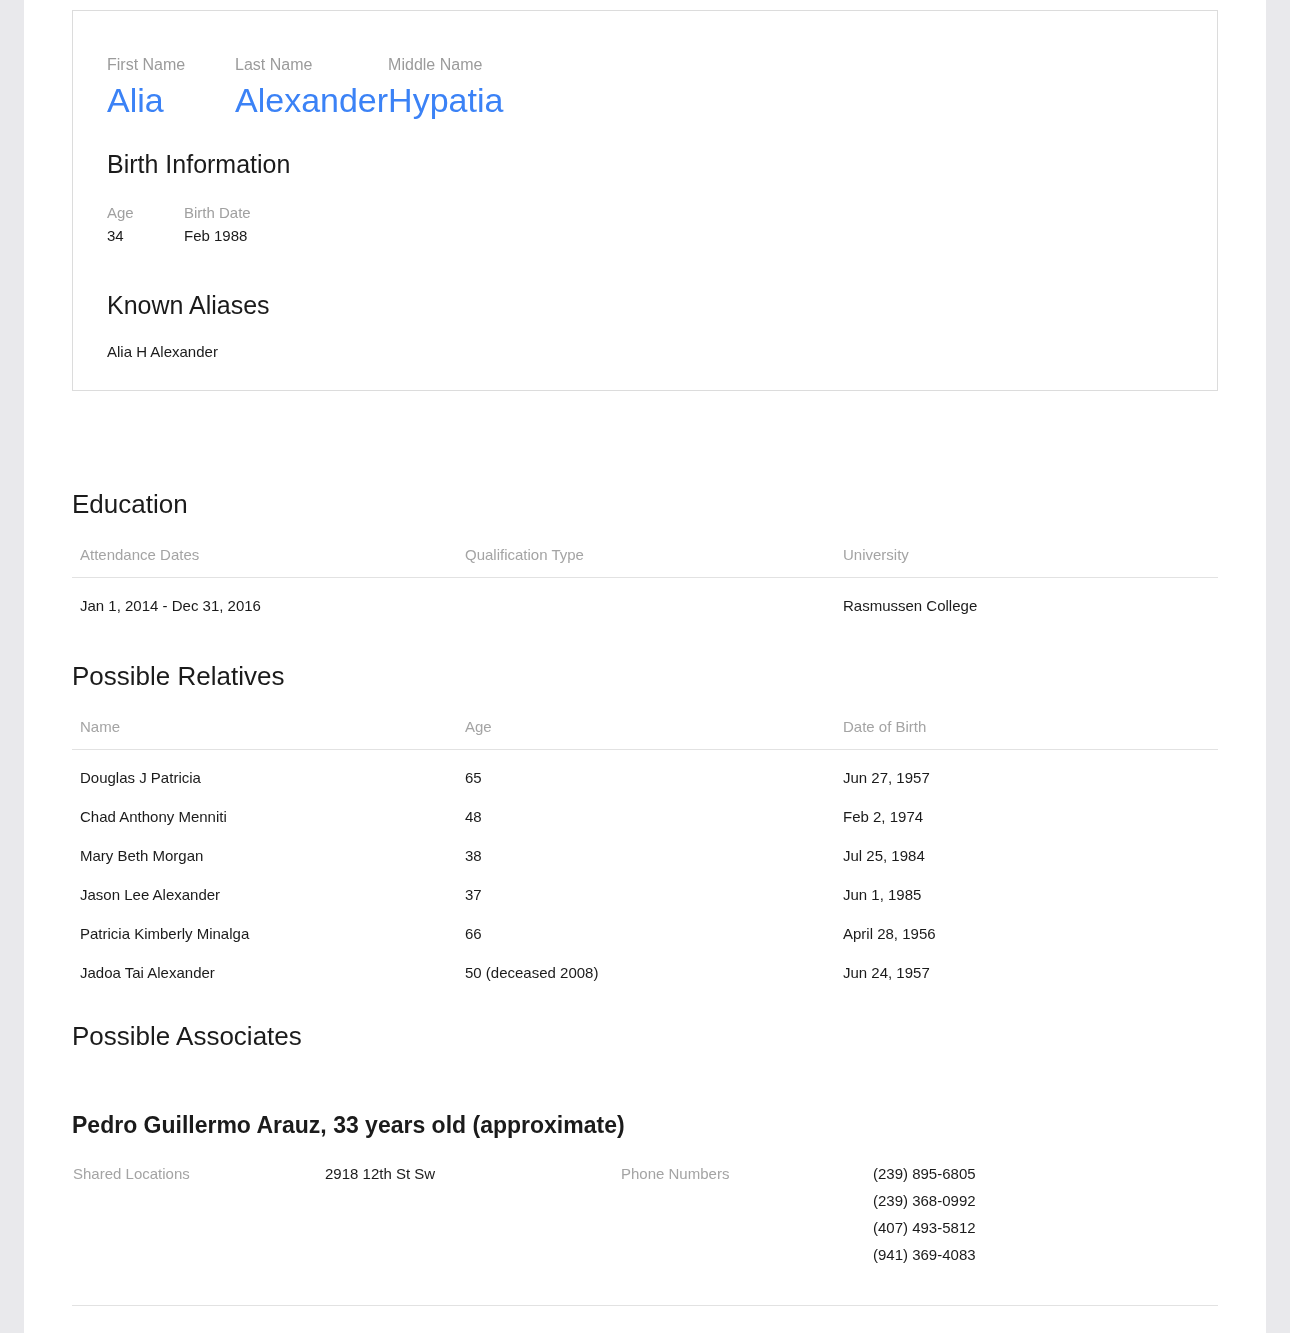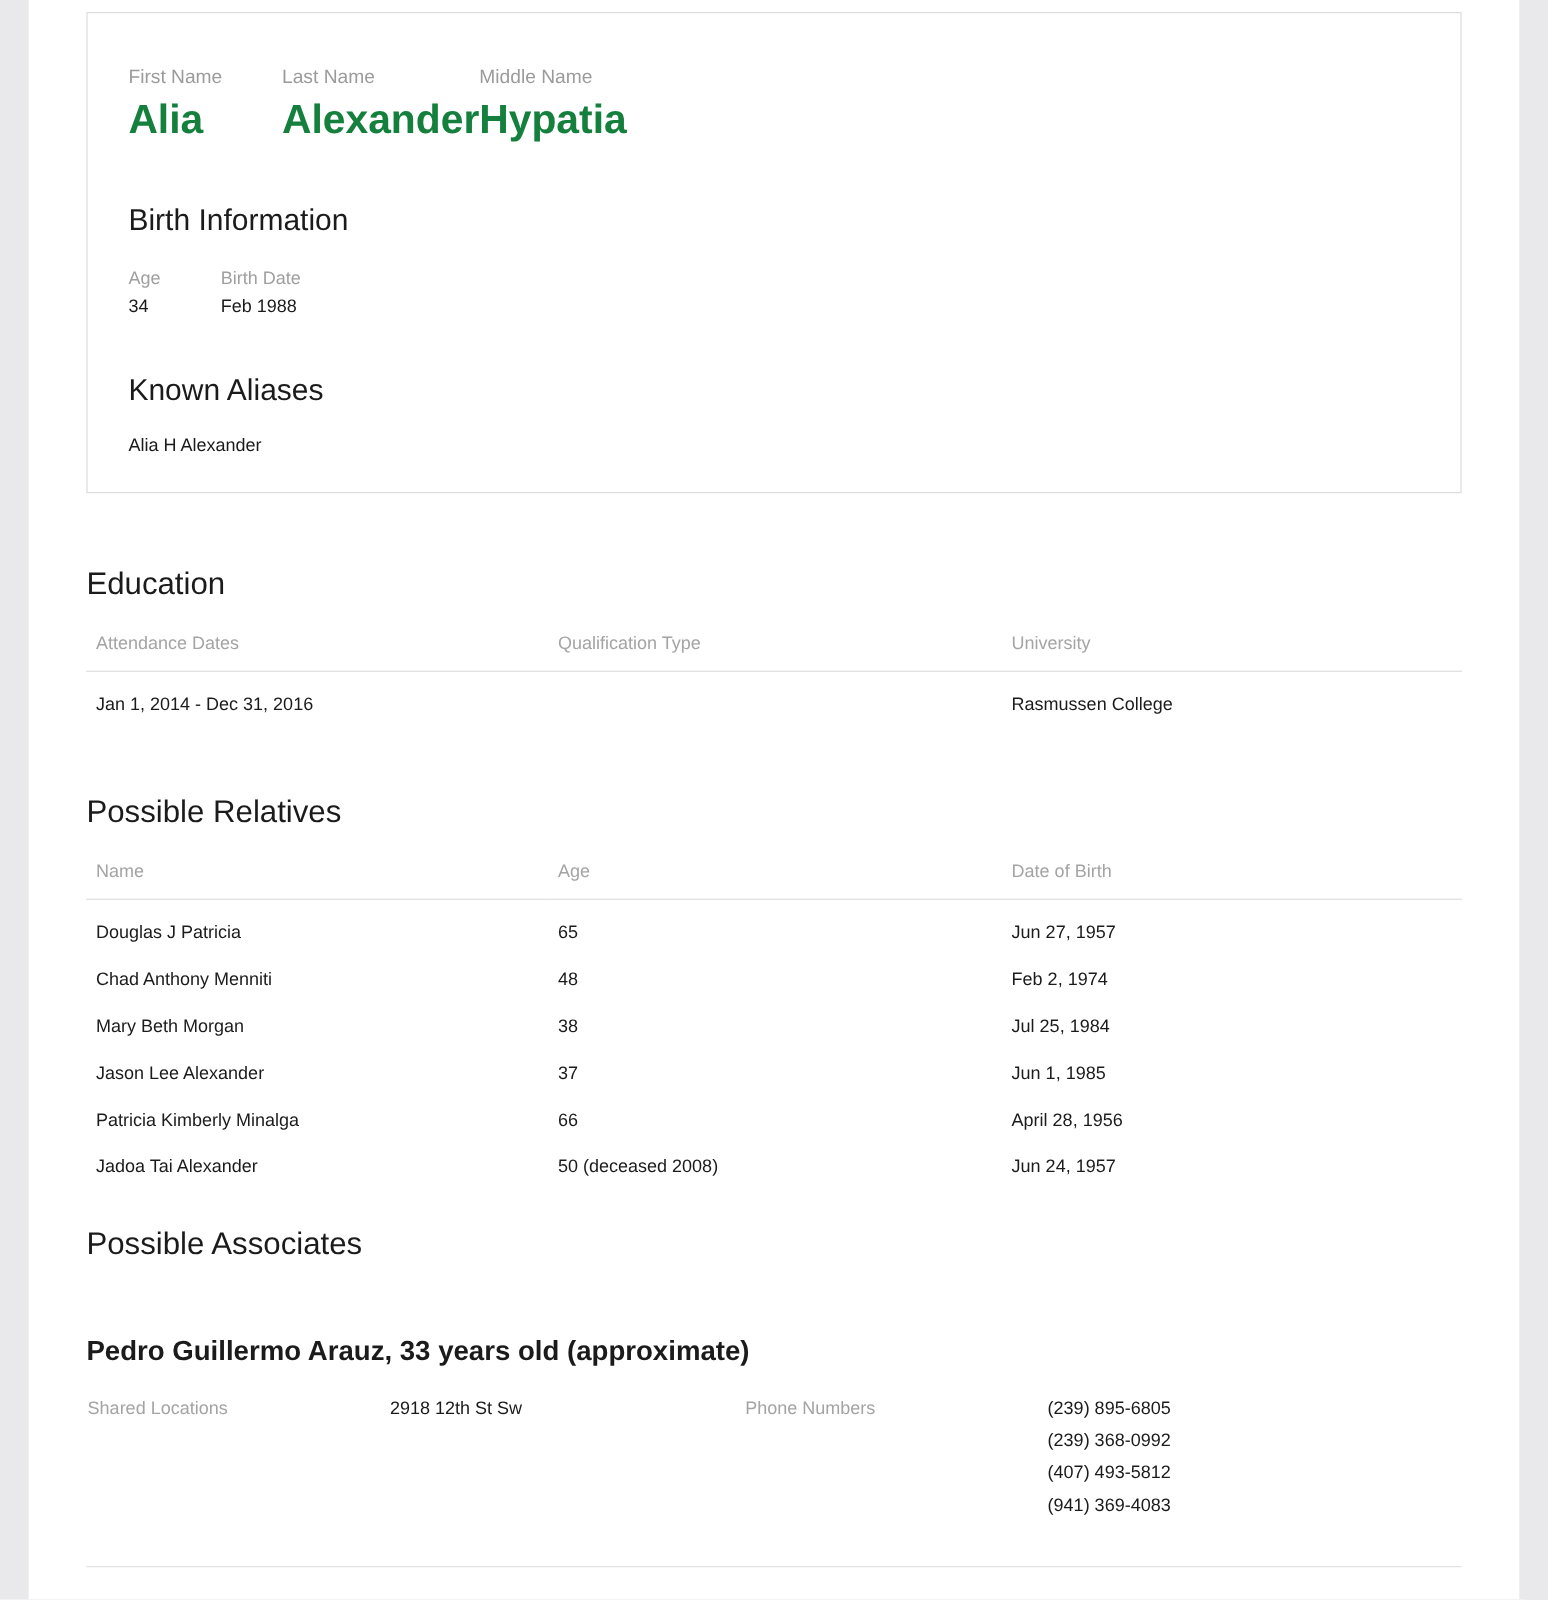--- a/index.html
+++ b/index.html
@@ -46,33 +46,33 @@
   .name-col.last { width: auto; }
   .field-label {
     font-size: 16px;
     color: #9b9b9b;
     font-weight: 400;
     line-height: 20px;
     margin-bottom: 4px;
   }
   .name-value {
     font-size: 34px;
-    color: #15803d;
-    font-weight: 700;
+    color: #3b82f6;
+    font-weight: 400;
     line-height: 42px;
     white-space: nowrap;
   }
 
   .section-title-lg {
     font-size: 25px;
     color: #1b1b1b;
     font-weight: 400;
     line-height: 30px;
   }
-  .birth-block { margin-top: 48px; }
+  .birth-block { margin-top: 28px; }
   .birth-grid {
     display: flex;
     margin-top: 24px;
   }
   .birth-col.age { width: 77px; }
   .birth-col.date { width: auto; }
   .birth-label {
     font-size: 15px;
     color: #a0a0a0;
     line-height: 19px;
@@ -215,21 +215,21 @@
           </div>
         </div>
       </div>
 
       <div class="aliases-block">
         <div class="section-title-lg">Known Aliases</div>
         <div class="alias-item">Alia H  Alexander</div>
       </div>
     </div>
 
-    <div class="section" style="top: 470px;">
+    <div class="section" style="top: 488px;">
       <h2>Education</h2>
       <table class="data">
         <thead>
           <tr>
             <th class="col-1">Attendance Dates</th>
             <th class="col-2">Qualification Type</th>
             <th class="col-3">University</th>
           </tr>
         </thead>
         <tbody>

